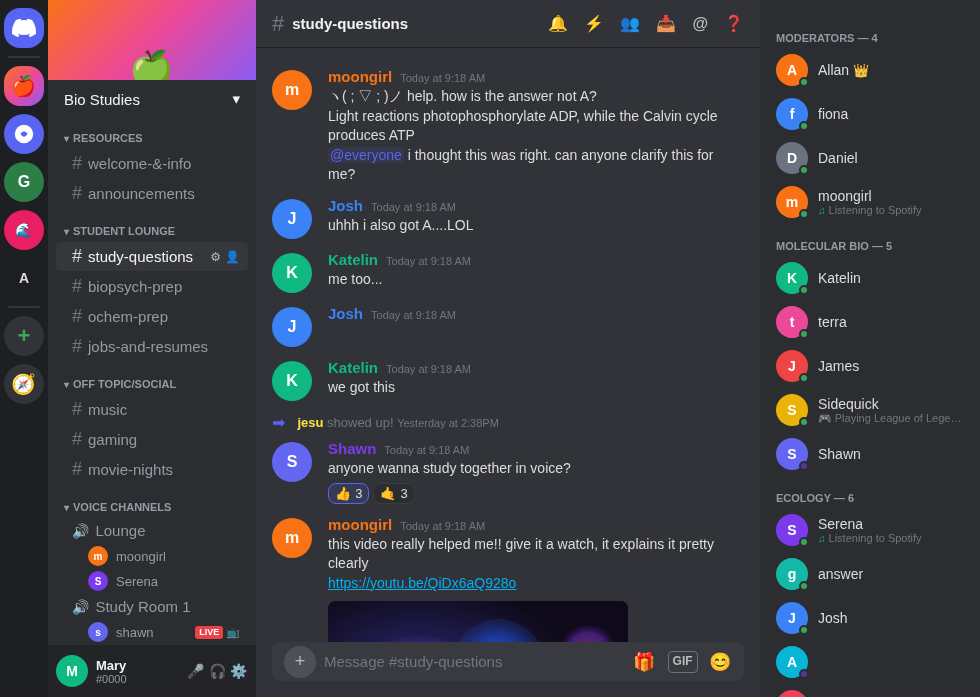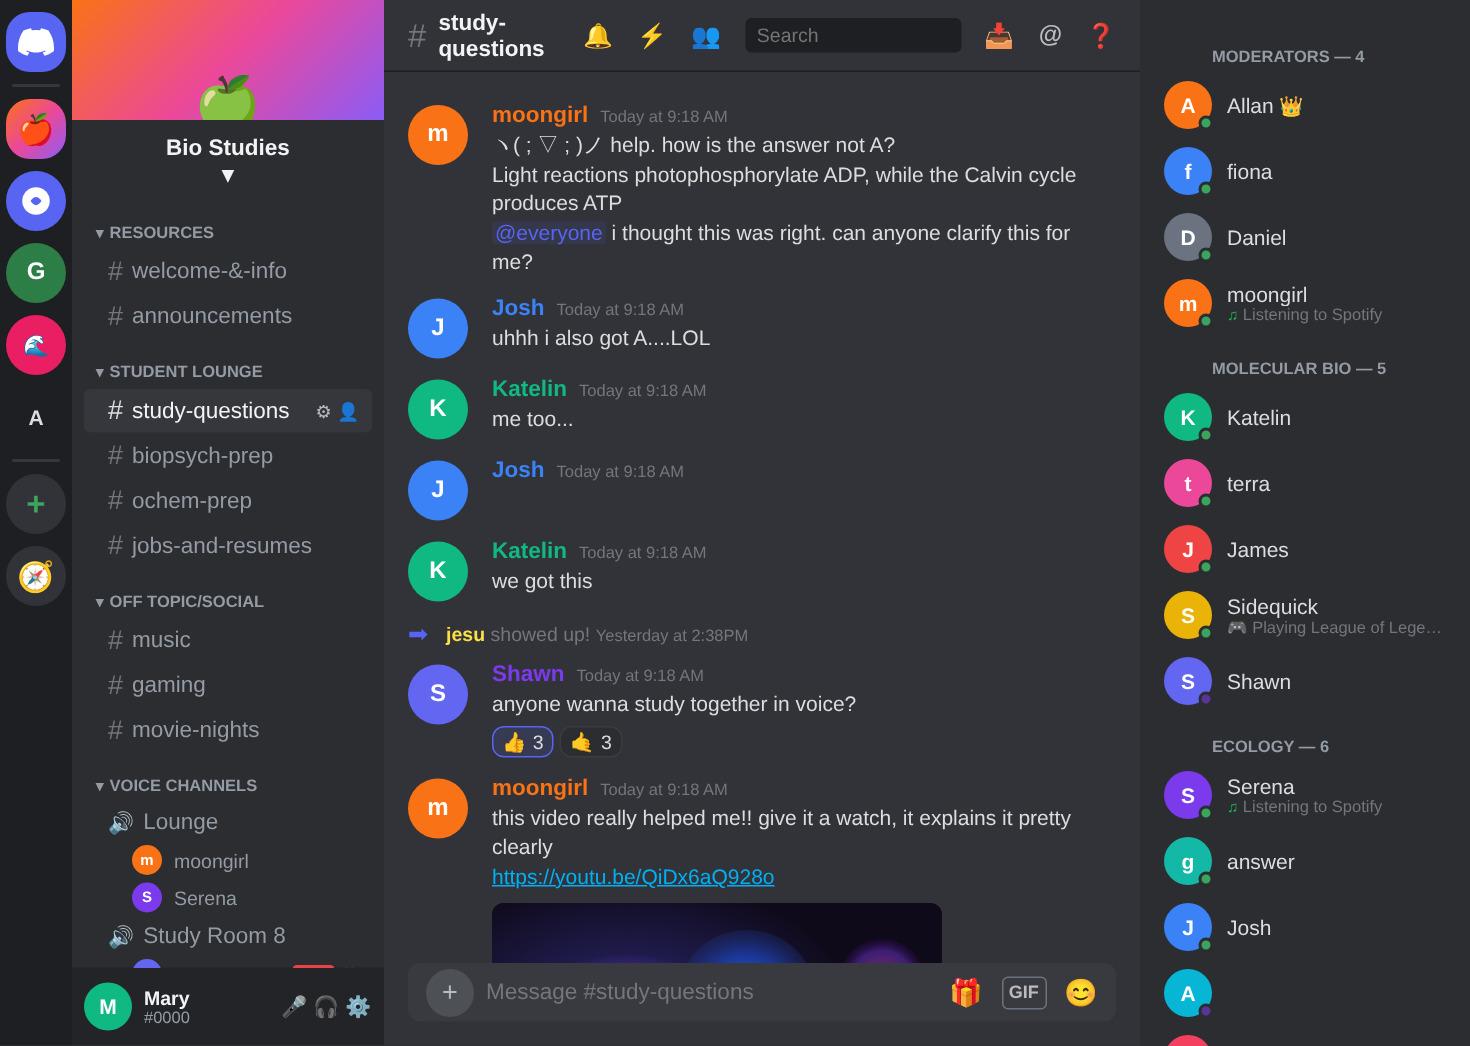--- a/index.html
+++ b/index.html
@@ -52,28 +52,27 @@
     }
     .server-header-banner .banner-icon {
       position: absolute;
       bottom: -10px;
       left: 50%;
       transform: translateX(-50%);
       font-size: 40px;
     }
     .server-header-title {
       padding: 10px 16px 8px;
-      font-weight: 700;
+      font-weight: 400;
       font-size: 15px;
       color: #f2f3f5;
       display: flex;
       align-items: center;
       justify-content: space-between;
       cursor: pointer;
-      flex-direction: column;
     }
     .channels-list {
       flex: 1;
       overflow-y: auto;
       padding-bottom: 8px;
     }
     .channels-list::-webkit-scrollbar { width: 4px; }
     .channels-list::-webkit-scrollbar-track { background: transparent; }
     .channels-list::-webkit-scrollbar-thumb { background: #1a1b1e; border-radius: 2px; }
 
@@ -321,21 +320,20 @@
     }
     .members-sidebar::-webkit-scrollbar { width: 4px; }
     .members-sidebar::-webkit-scrollbar-thumb { background: #1a1b1e; border-radius: 2px; }
 
     .members-category {
       font-size: 11px;
       font-weight: 700;
       text-transform: uppercase;
       color: #949ba4;
       padding: 16px 8px 4px;
-      margin-left: 32px;
     }
     .member-item {
       display: flex;
       align-items: center;
       padding: 6px 8px;
       border-radius: 4px;
       cursor: pointer;
       gap: 10px;
     }
     .member-avatar {
@@ -495,21 +493,21 @@
       <div class="voice-member-avatar av-orange">m</div>
       <span class="voice-member-name">moongirl</span>
     </div>
     <div class="voice-member">
       <div class="voice-member-avatar av-purple">S</div>
       <span class="voice-member-name">Serena</span>
     </div>
 
     <div class="voice-channel-item">
       <span class="voice-icon">🔊</span>
-      <span>Study Room 8</span>
+      <span>Study Room 1</span>
     </div>
     <div class="voice-member">
       <div class="voice-member-avatar av-indigo">s</div>
       <span class="voice-member-name">shawn</span>
       <span class="voice-member-icons">
         <span class="live-badge">LIVE</span>
         <span>📺</span>
       </span>
     </div>
 
@@ -531,21 +529,20 @@
 
 <div class="main-content">
 
   <div class="chat-header">
     <span class="chat-header-hash">#</span>
     <span class="chat-header-name">study-questions</span>
     <div class="chat-header-actions">
       <span style="cursor:pointer; font-size:16px;">🔔</span>
       <span style="cursor:pointer; font-size:16px;">⚡</span>
       <span style="cursor:pointer; font-size:16px;">👥</span>
-      <input class="chat-header-search" placeholder="Search" type="text" style="">
       <span style="cursor:pointer; font-size:16px;">📥</span>
       <span style="cursor:pointer; font-size:16px; font-weight:bold;">@</span>
       <span style="cursor:pointer; font-size:16px;">❓</span>
     </div>
   </div>
 
   <div class="messages-area">
 
     <div class="message-group">
       <div class="message-avatar av-orange">m</div>

